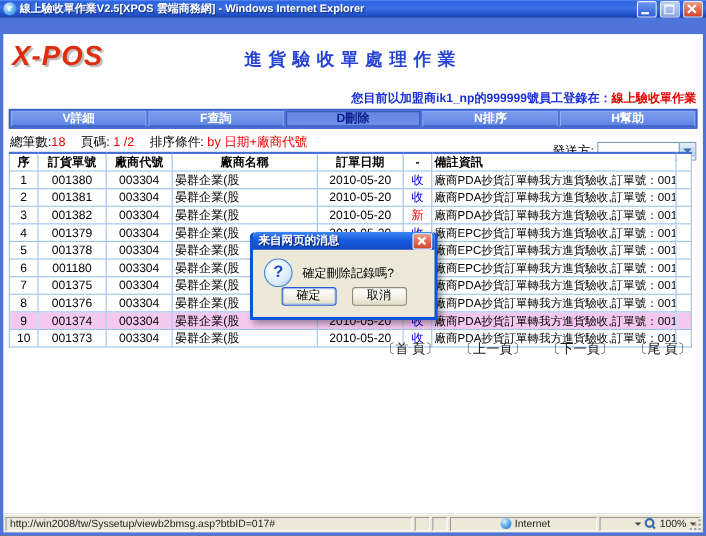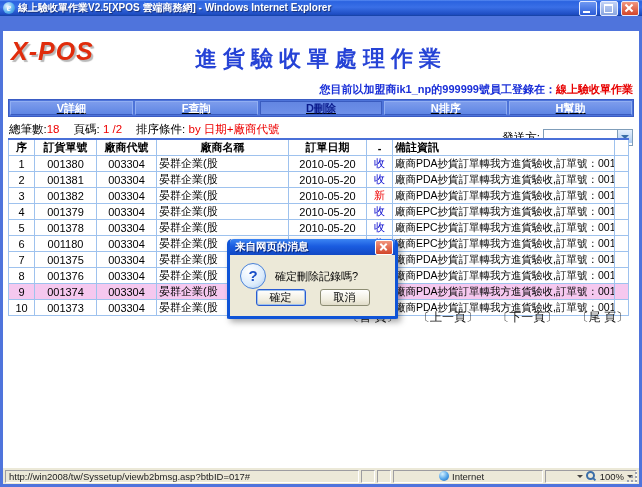--- a/index.html
+++ b/index.html
@@ -25,27 +25,27 @@
   
   .addressbar{position:absolute;top:16px;left:3px;right:3px;height:15px;background:#ece9d8;
     border-bottom:1px solid #aebad8;display:flex;align-items:center;padding:0 4px;gap:4px;}
   .addr-icon{width:8px;height:10px;flex:0 0 auto;border:1px solid #a0a0a0;
     background:linear-gradient(135deg,#fff 40%,#e03020 40%,#e03020 62%,#fff 62%);}
   .addr-url{font-size:9.5px;color:#333;white-space:nowrap;overflow:hidden;}
   
   .content{position:absolute;top:31px;left:3px;right:3px;bottom:20px;background:#fff;overflow:hidden;}
   .logo{position:absolute;left:8px;top:6px;font-size:25px;font-weight:bold;font-style:italic;
     color:#e02c0c;letter-spacing:1px;text-shadow:2px 2px 1px #b9b9b9;}
-  .page-title{position:absolute;left:0;right:0;top:13px;text-align:center;font-size:22px;font-weight:bold;
+  .page-title{position:absolute;left:0;right:0;top:13px;text-align:center;font-size:16px;font-weight:bold;
     color:#2643d6;letter-spacing:6px;}
   .login-line{position:absolute;right:6px;top:51px;font-size:11px;font-weight:bold;color:#1a2fd8;white-space:nowrap;}
   .login-line .red{color:#e80000;}
   
   .toolbar{position:absolute;left:5px;right:5px;top:68px;height:18px;background:#4d73d9;
-    display:flex;gap:2px;padding:1px;box-sizing:border-box;border:1px solid #3a5cc4;text-decoration:underline;}
+    display:flex;gap:2px;padding:1px;box-sizing:border-box;border:1px solid #3a5cc4;}
   .tbtn{flex:1;background:linear-gradient(#7d9cec,#5f86e4);border:1px solid #90aef2;border-bottom-color:#3a5cc0;
     color:#fff;font-size:11px;font-weight:bold;text-align:center;line-height:13px;cursor:pointer;padding:0;}
   .tbtn.active{background:linear-gradient(#6386e2,#6e90e8);color:#0a1a8c;border-color:#3a5cc0;}
   
   .infobar{position:absolute;left:6px;right:6px;top:90px;height:16px;font-size:11.5px;color:#000;
     display:flex;align-items:center;white-space:nowrap;}
   .infobar .red{color:#ee0000;}
   .infobar .seg{margin-right:14px;}
   .sender-wrap{margin-left:auto;display:flex;align-items:center;gap:3px;margin-top:16px;}
   .dropdown{width:88px;height:15px;background:#fff;border:1px solid #7f9db9;position:relative;}
@@ -68,33 +68,33 @@
   .pagination{position:absolute;left:5px;top:278px;width:620px;text-align:right;font-size:12px;color:#111;}
   .pagination span{margin-left:16px;cursor:pointer;}
   
   .statusbar{position:absolute;left:3px;right:3px;bottom:3px;height:17px;background:#ece9d8;
     border-top:1px solid #fff;display:flex;align-items:center;gap:2px;padding:1px 2px;box-sizing:border-box;
     font-size:9.5px;color:#222;}
   .panel{height:13px;border:1px solid;border-color:#9d9da1 #fff #fff #9d9da1;display:flex;align-items:center;
     padding:0 3px;gap:3px;box-sizing:border-box;white-space:nowrap;overflow:hidden;}
   .panel.url{flex:1;}
   .panel.tiny{width:14px;}
-  .panel.inet{width:150px;padding-left:45px;}
+  .panel.inet{width:134px;padding-left:45px;}
   .panel.zoomctl{width:92px;justify-content:flex-end;}
   .globe{width:10px;height:10px;border-radius:50%;flex:0 0 auto;
     background:radial-gradient(circle at 35% 30%,#d6f2ff,#4fa2e8 55%,#1f63b4);}
   .mag{width:11px;height:11px;position:relative;display:inline-block;flex:0 0 auto;}
   .mag::before{content:"";position:absolute;width:5px;height:5px;border:2px solid #3a6ea8;border-radius:50%;left:0;top:0;}
   .mag::after{content:"";position:absolute;width:4px;height:2px;background:#3a6ea8;transform:rotate(45deg);left:6px;top:7px;}
   .caret{width:0;height:0;border:3px solid transparent;border-top-color:#444;margin-top:3px;flex:0 0 auto;}
   .grip{position:absolute;right:1px;bottom:1px;width:12px;height:12px;}
   .grip::before{content:"";position:absolute;right:1px;bottom:1px;width:2px;height:2px;background:#9aa0b0;
     box-shadow:-4px 0 #9aa0b0,-8px 0 #9aa0b0,0 -4px #9aa0b0,-4px -4px #9aa0b0,0 -8px #9aa0b0;}
   
-  .dialog{position:absolute;left:227px;top:239px;width:165px;height:77px;background:#ece9d8;
+  .dialog{position:absolute;left:227px;top:211px;width:165px;height:77px;background:#ece9d8;
     border:3px solid #0f54d7;border-top:none;border-radius:5px 5px 2px 2px;
     box-shadow:3px 3px 6px rgba(0,0,0,.35);z-index:10;}
   .dlg-title{height:16px;background:linear-gradient(180deg,#3c85f4 0%,#1a5ce0 45%,#1148c4 100%);
     border-radius:4px 4px 0 0;display:flex;align-items:center;padding:0 2px 0 5px;}
   .dlg-title-text{flex:1;color:#fff;font-size:10.5px;font-weight:bold;text-shadow:1px 1px 1px rgba(0,0,40,.6);}
   .dlg-close{width:16px;height:13px;border:1px solid #fff;border-radius:2px;position:relative;
     background:linear-gradient(#f2967e,#d2452a);cursor:pointer;}
   .dlg-close .x1,.dlg-close .x2{left:3px;top:5px;width:9px;height:2px;}
   .dlg-body{position:relative;height:58px;}
   .q-icon{position:absolute;left:10px;top:8px;width:24px;height:24px;border-radius:50%;

